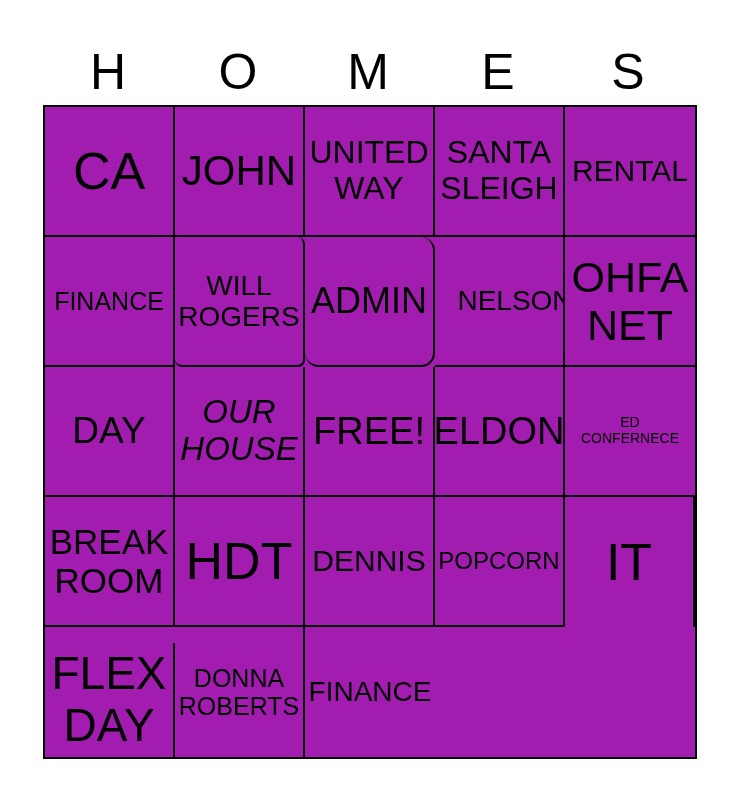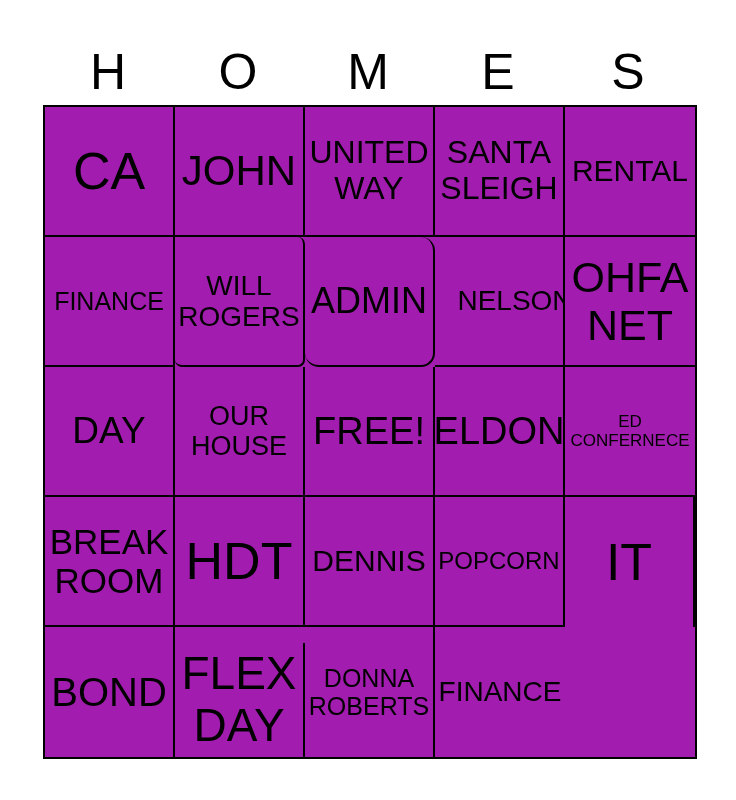--- a/index.html
+++ b/index.html
@@ -101,53 +101,50 @@
     <div class="bingo-cell" style="font-size: 28px; padding-left: 32px;">
       <div class="cell-line">NELSON</div>
     </div>
     <div class="bingo-cell last-col" style="font-size: 43px;">
       <div class="cell-line">OHFA</div>
       <div class="cell-line">NET</div>
     </div>
     <div class="bingo-cell" style="font-size: 37px;">
       <div class="cell-line">DAY</div>
     </div>
-    <div class="bingo-cell" style="font-size: 27px;">
+    <div class="bingo-cell" style="font-size: 33px; font-style: italic;">
       <div class="cell-line">OUR</div>
       <div class="cell-line">HOUSE</div>
     </div>
     <div class="bingo-cell" style="font-size: 38px;">
       <div class="cell-line">FREE!</div>
     </div>
     <div class="bingo-cell" style="font-size: 38px;">
       <div class="cell-line">ELDON</div>
     </div>
-    <div class="bingo-cell last-col" style="font-size: 17px;">
+    <div class="bingo-cell last-col" style="font-size: 14px;">
       <div class="cell-line">ED</div>
       <div class="cell-line">CONFERNECE</div>
     </div>
     <div class="bingo-cell" style="font-size: 35px;">
       <div class="cell-line">BREAK</div>
       <div class="cell-line">ROOM</div>
     </div>
     <div class="bingo-cell" style="font-size: 52px;">
       <div class="cell-line">HDT</div>
     </div>
     <div class="bingo-cell" style="font-size: 30px;">
       <div class="cell-line">DENNIS</div>
     </div>
     <div class="bingo-cell" style="font-size: 24px;">
       <div class="cell-line">POPCORN</div>
     </div>
     <div class="bingo-cell last-row" style="font-size: 52px;">
       <div class="cell-line">IT</div>
     </div>
-    <div class="bingo-cell last-row" style="font-size: 40px;">
-      <div class="cell-line">BOND</div>
-    </div>
     <div class="bingo-cell last-row" style="font-size: 46px; margin-top: 16px;">
       <div class="cell-line">FLEX</div>
       <div class="cell-line">DAY</div>
     </div>
     <div class="bingo-cell last-row" style="font-size: 25px;">
       <div class="cell-line">DONNA</div>
       <div class="cell-line">ROBERTS</div>
     </div>
     <div class="bingo-cell last-col last-row" style="font-size: 28px;">
       <div class="cell-line">FINANCE</div>

